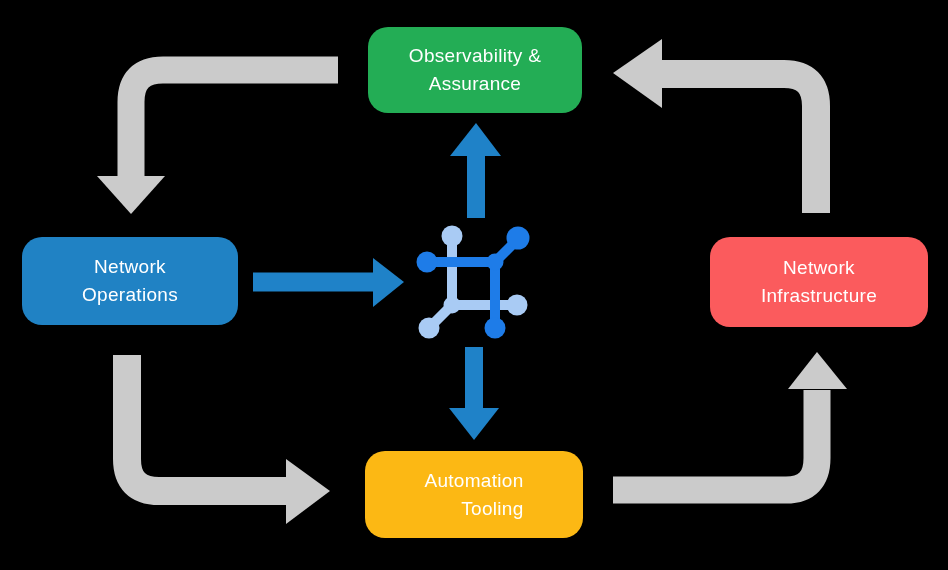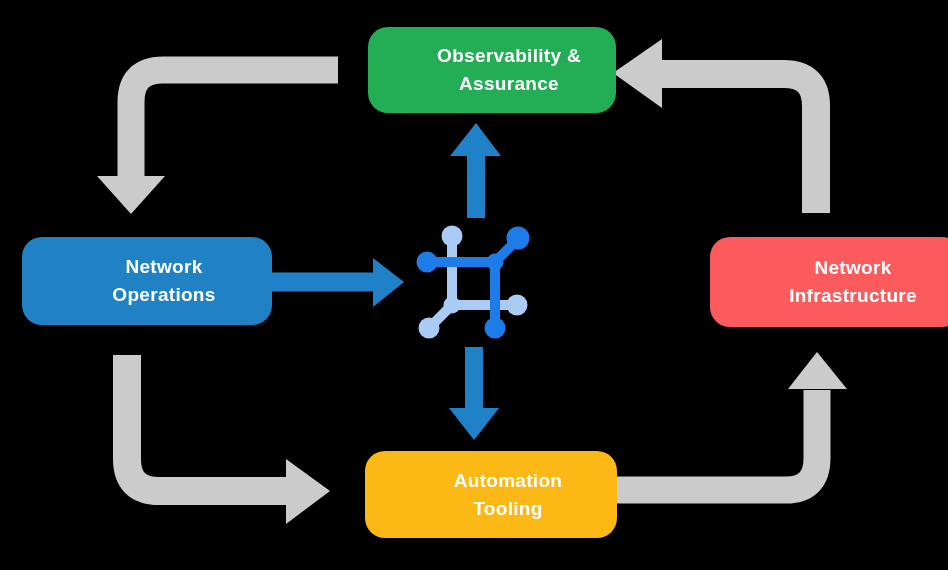--- a/index.html
+++ b/index.html
@@ -22,31 +22,30 @@
     height: 570px;
   }
   .node {
     position: absolute;
     display: flex;
     align-items: center;
     justify-content: center;
     border-radius: 20px;
     color: #ffffff;
     font-size: 19px;
-    font-weight: 700;
+    font-weight: 400;
     line-height: 1.45;
     letter-spacing: 0.3px;
     text-align: center;
     white-space: pre-line;
-    padding-left: 34px;
   }
   .node-observability { left: 368px; top: 27px;  width: 214px; height: 86px; background: #23AD55; }
   .node-operations    { left: 22px;  top: 237px; width: 216px; height: 88px; background: #2082C4; }
   .node-infrastructure{ left: 710px; top: 237px; width: 218px; height: 90px; background: #FB5B5D; }
-  .node-automation    { left: 365px; top: 451px; width: 218px; height: 87px; background: #FCB814; }
+  .node-automation    { left: 365px; top: 451px; width: 218px; height: 87px; background: #FCB814; text-align: right; }
 </style>
 </head>
 <body>
 
 <div class="canvas">
 
   <svg class="arrow-layer" width="948" height="570" viewBox="0 0 948 570" xmlns="http://www.w3.org/2000/svg">
 
     <g>
       <path d="M338 70 L163 70 Q131 70 131 102 L131 178" fill="none" stroke="#CBCBCB" stroke-width="27"></path>

